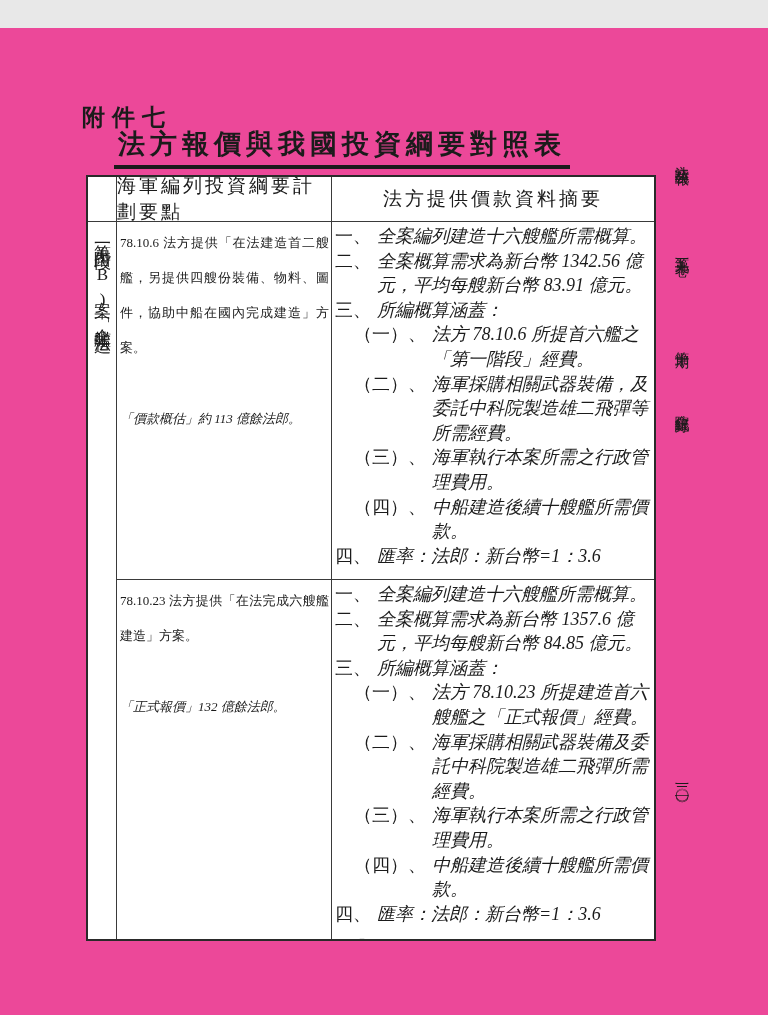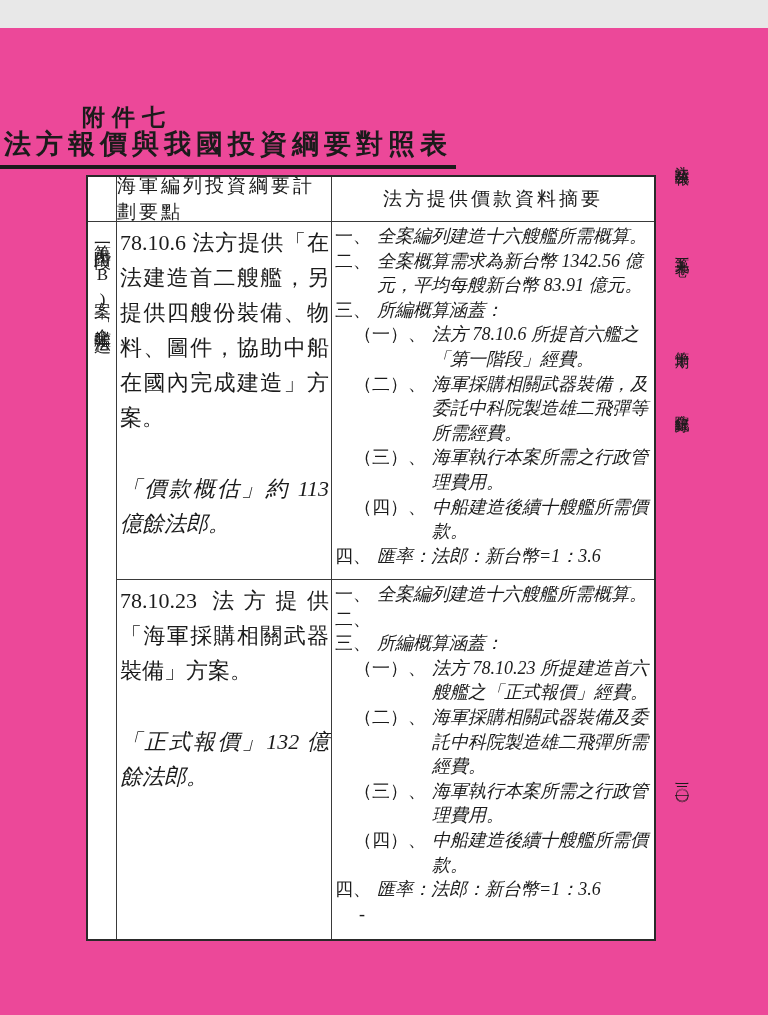--- a/index.html
+++ b/index.html
@@ -22,21 +22,21 @@
     font-size: 23px;
     font-weight: 600;
     letter-spacing: 7px;
   }
 
   .title-wrap {
     position: absolute;
     left: 0;
     top: 98px;
     width: 684px;
-    text-align: left;
+    text-align: center;
   }
   .title {
     display: inline-block;
     font-size: 27px;
     font-weight: 700;
     letter-spacing: 5px;
     padding: 0 4px 3px 4px;
     border-bottom: 4px solid #1b1b1b;
   }
 
@@ -77,21 +77,21 @@
     text-orientation: upright;
     font-size: 17px;
     letter-spacing: 3px;
     line-height: 28px;
     margin: 0 auto;
     display: inline-block;
   }
 
   .french-cell {
     padding: 3px 2px 0 3px;
-    font-size: 22px;
+    font-size: 13px;
     line-height: 35px;
     text-align: justify;
   }
   .french-cell p + p { margin-top: 36px; font-style: italic; }
 
   .navy-cell {
     padding: 2px 2px 0 3px;
     font-size: 18px;
     line-height: 24.6px;
   }
@@ -173,31 +173,32 @@
         <span class="num">（四）、</span>
         <span class="txt">中船建造後續十艘艦所需價款。</span>
       </div>
       <div class="item l1">
         <span class="num">四、</span>
         <span class="txt">匯率：法郎：新台幣=1：3.6</span>
       </div>
     </div>
 
     <div class="cell french-cell b-left b-top">
-      <p>78.10.23 法方提供「海軍採購相關武器裝備」方案。</p>
+      <p>78.10.23 法方提供「在法完成六艘艦建造」方案。</p>
       <p>「正式報價」132 億餘法郎。</p>
     </div>
 
     <div class="cell navy-cell b-left b-top">
       <div class="item l1">
         <span class="num">一、</span>
         <span class="txt">全案編列建造十六艘艦所需概算。</span>
       </div>
       <div class="item l1">
         <span class="num">二、</span>
+        <span class="txt">全案概算需求為新台幣 1357.6 億元，平均每艘新台幣 84.85 億元。</span>
       </div>
       <div class="item l1">
         <span class="num">三、</span>
         <span class="txt">所編概算涵蓋：</span>
       </div>
       <div class="item l2">
         <span class="num">（一）、</span>
         <span class="txt">法方 78.10.23 所提建造首六艘艦之「正式報價」經費。</span>
       </div>
       <div class="item l2">

